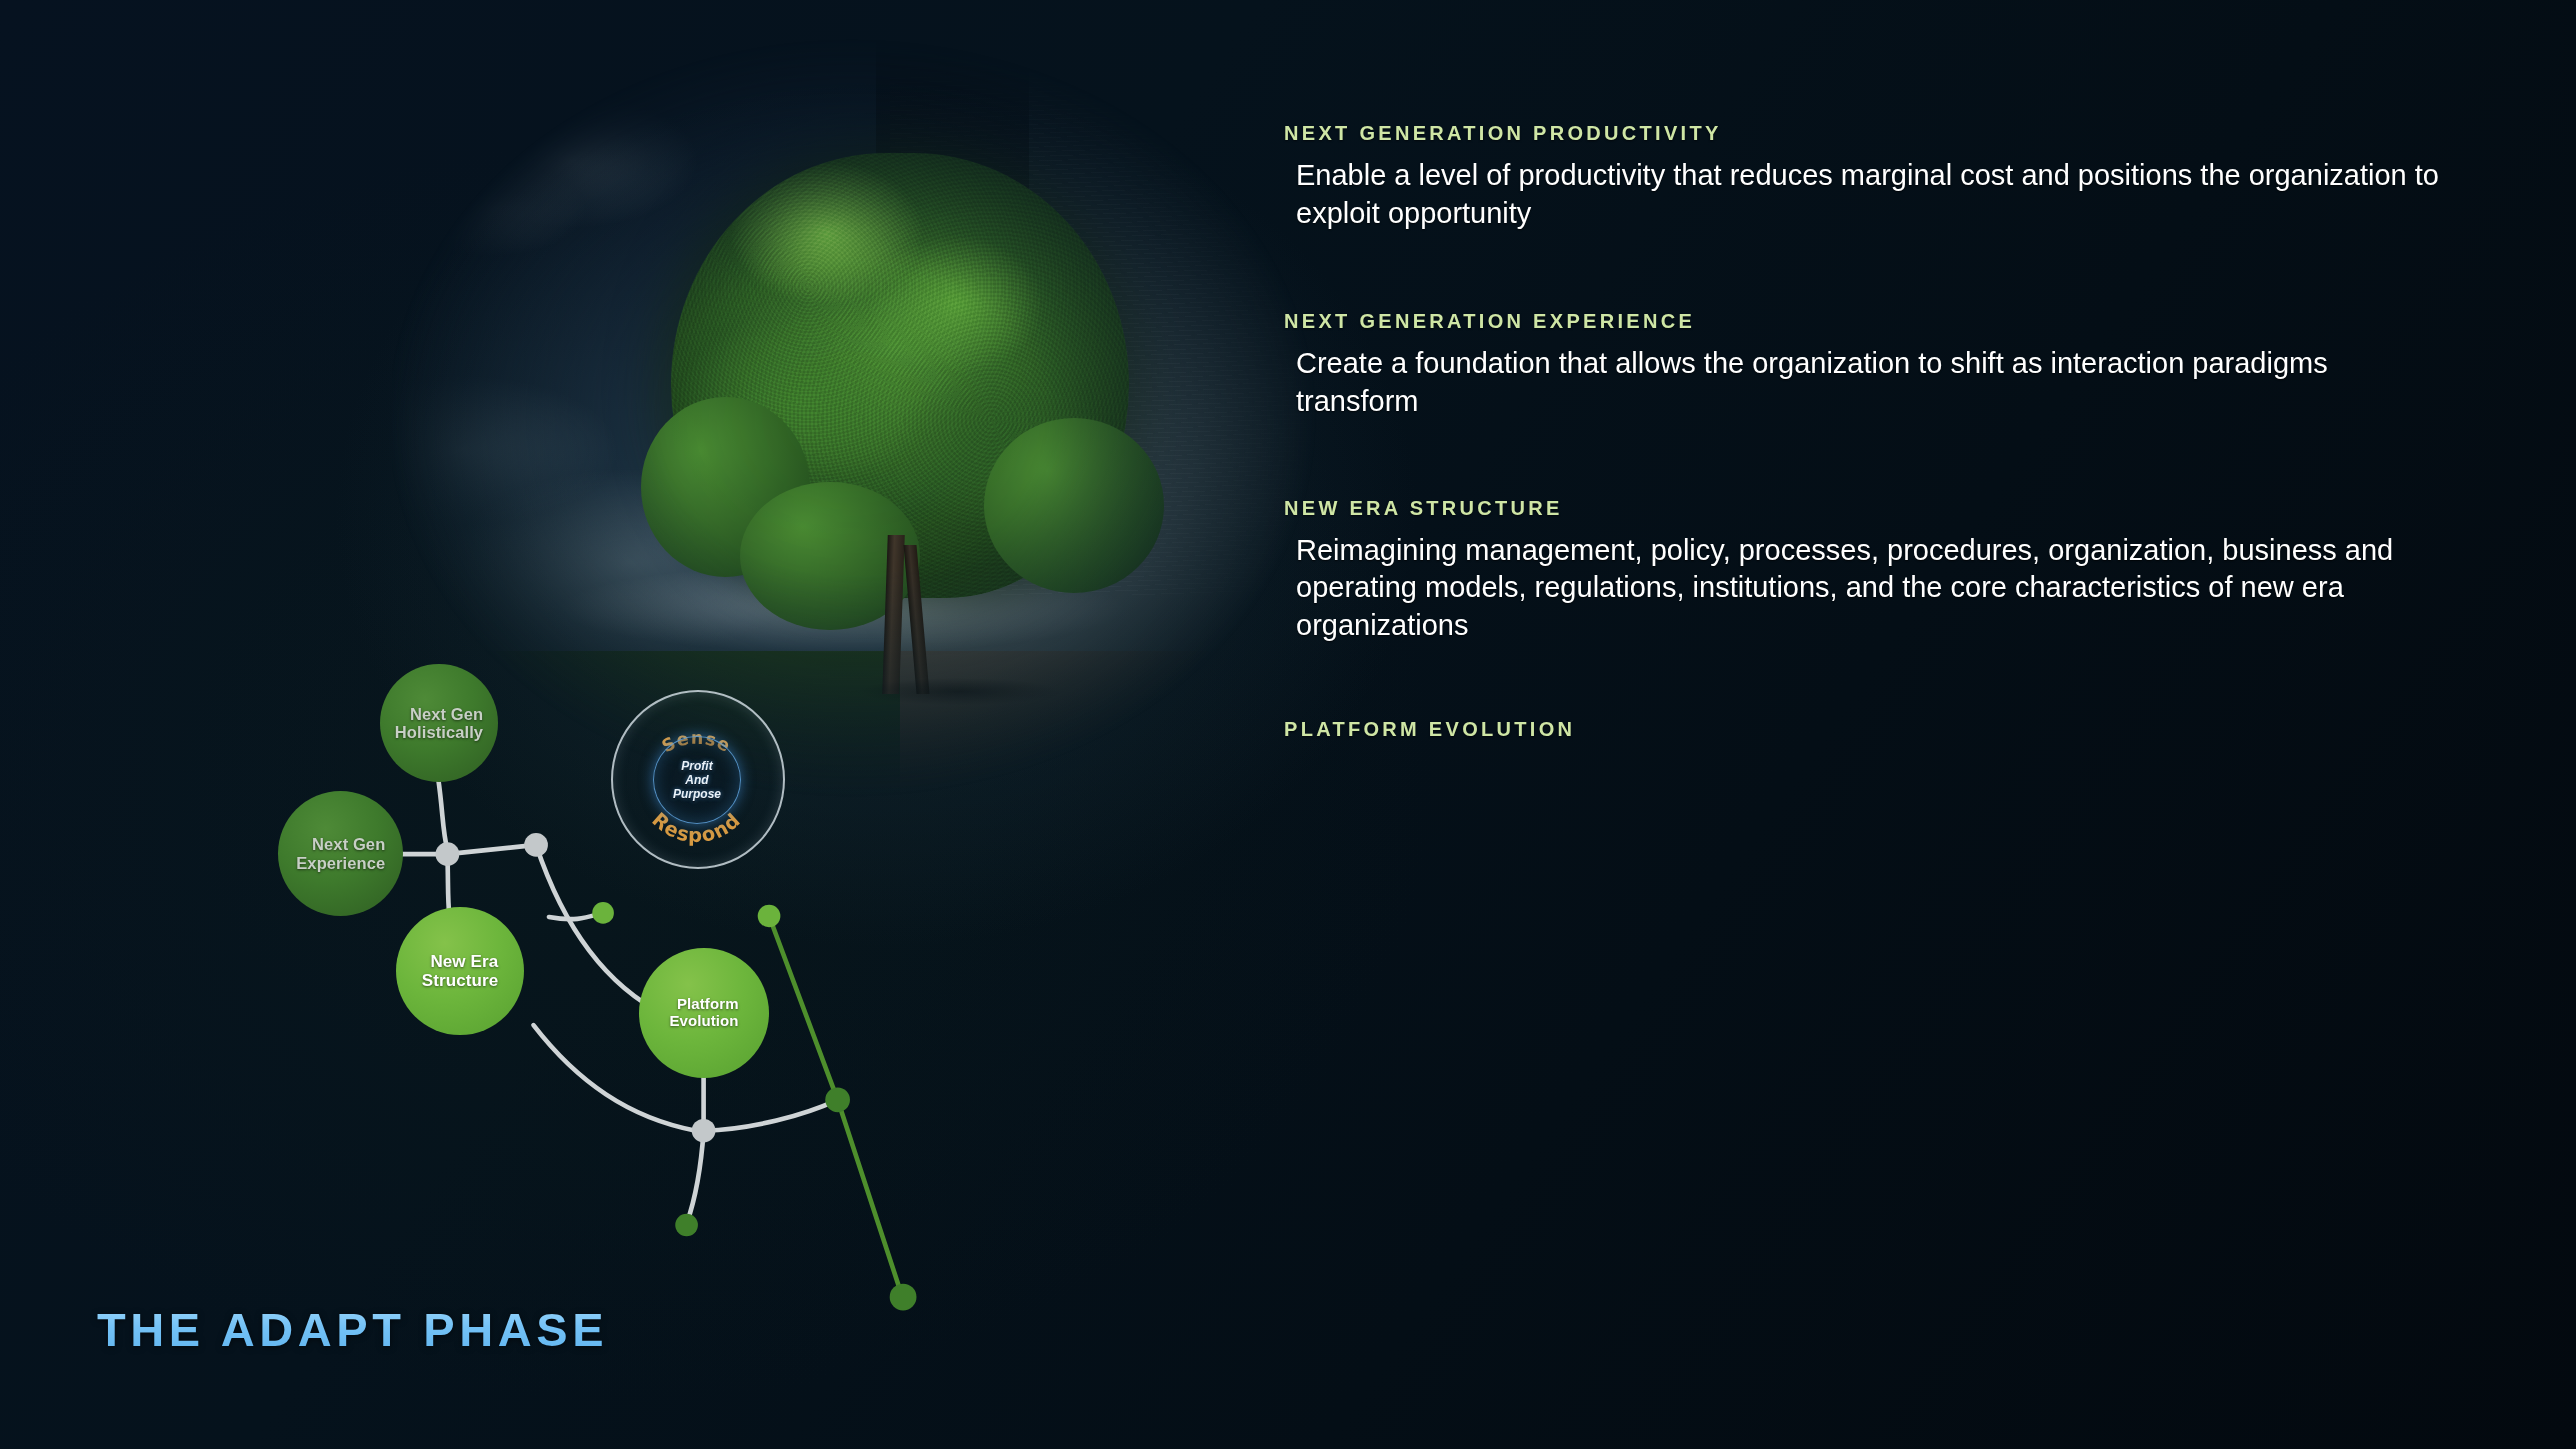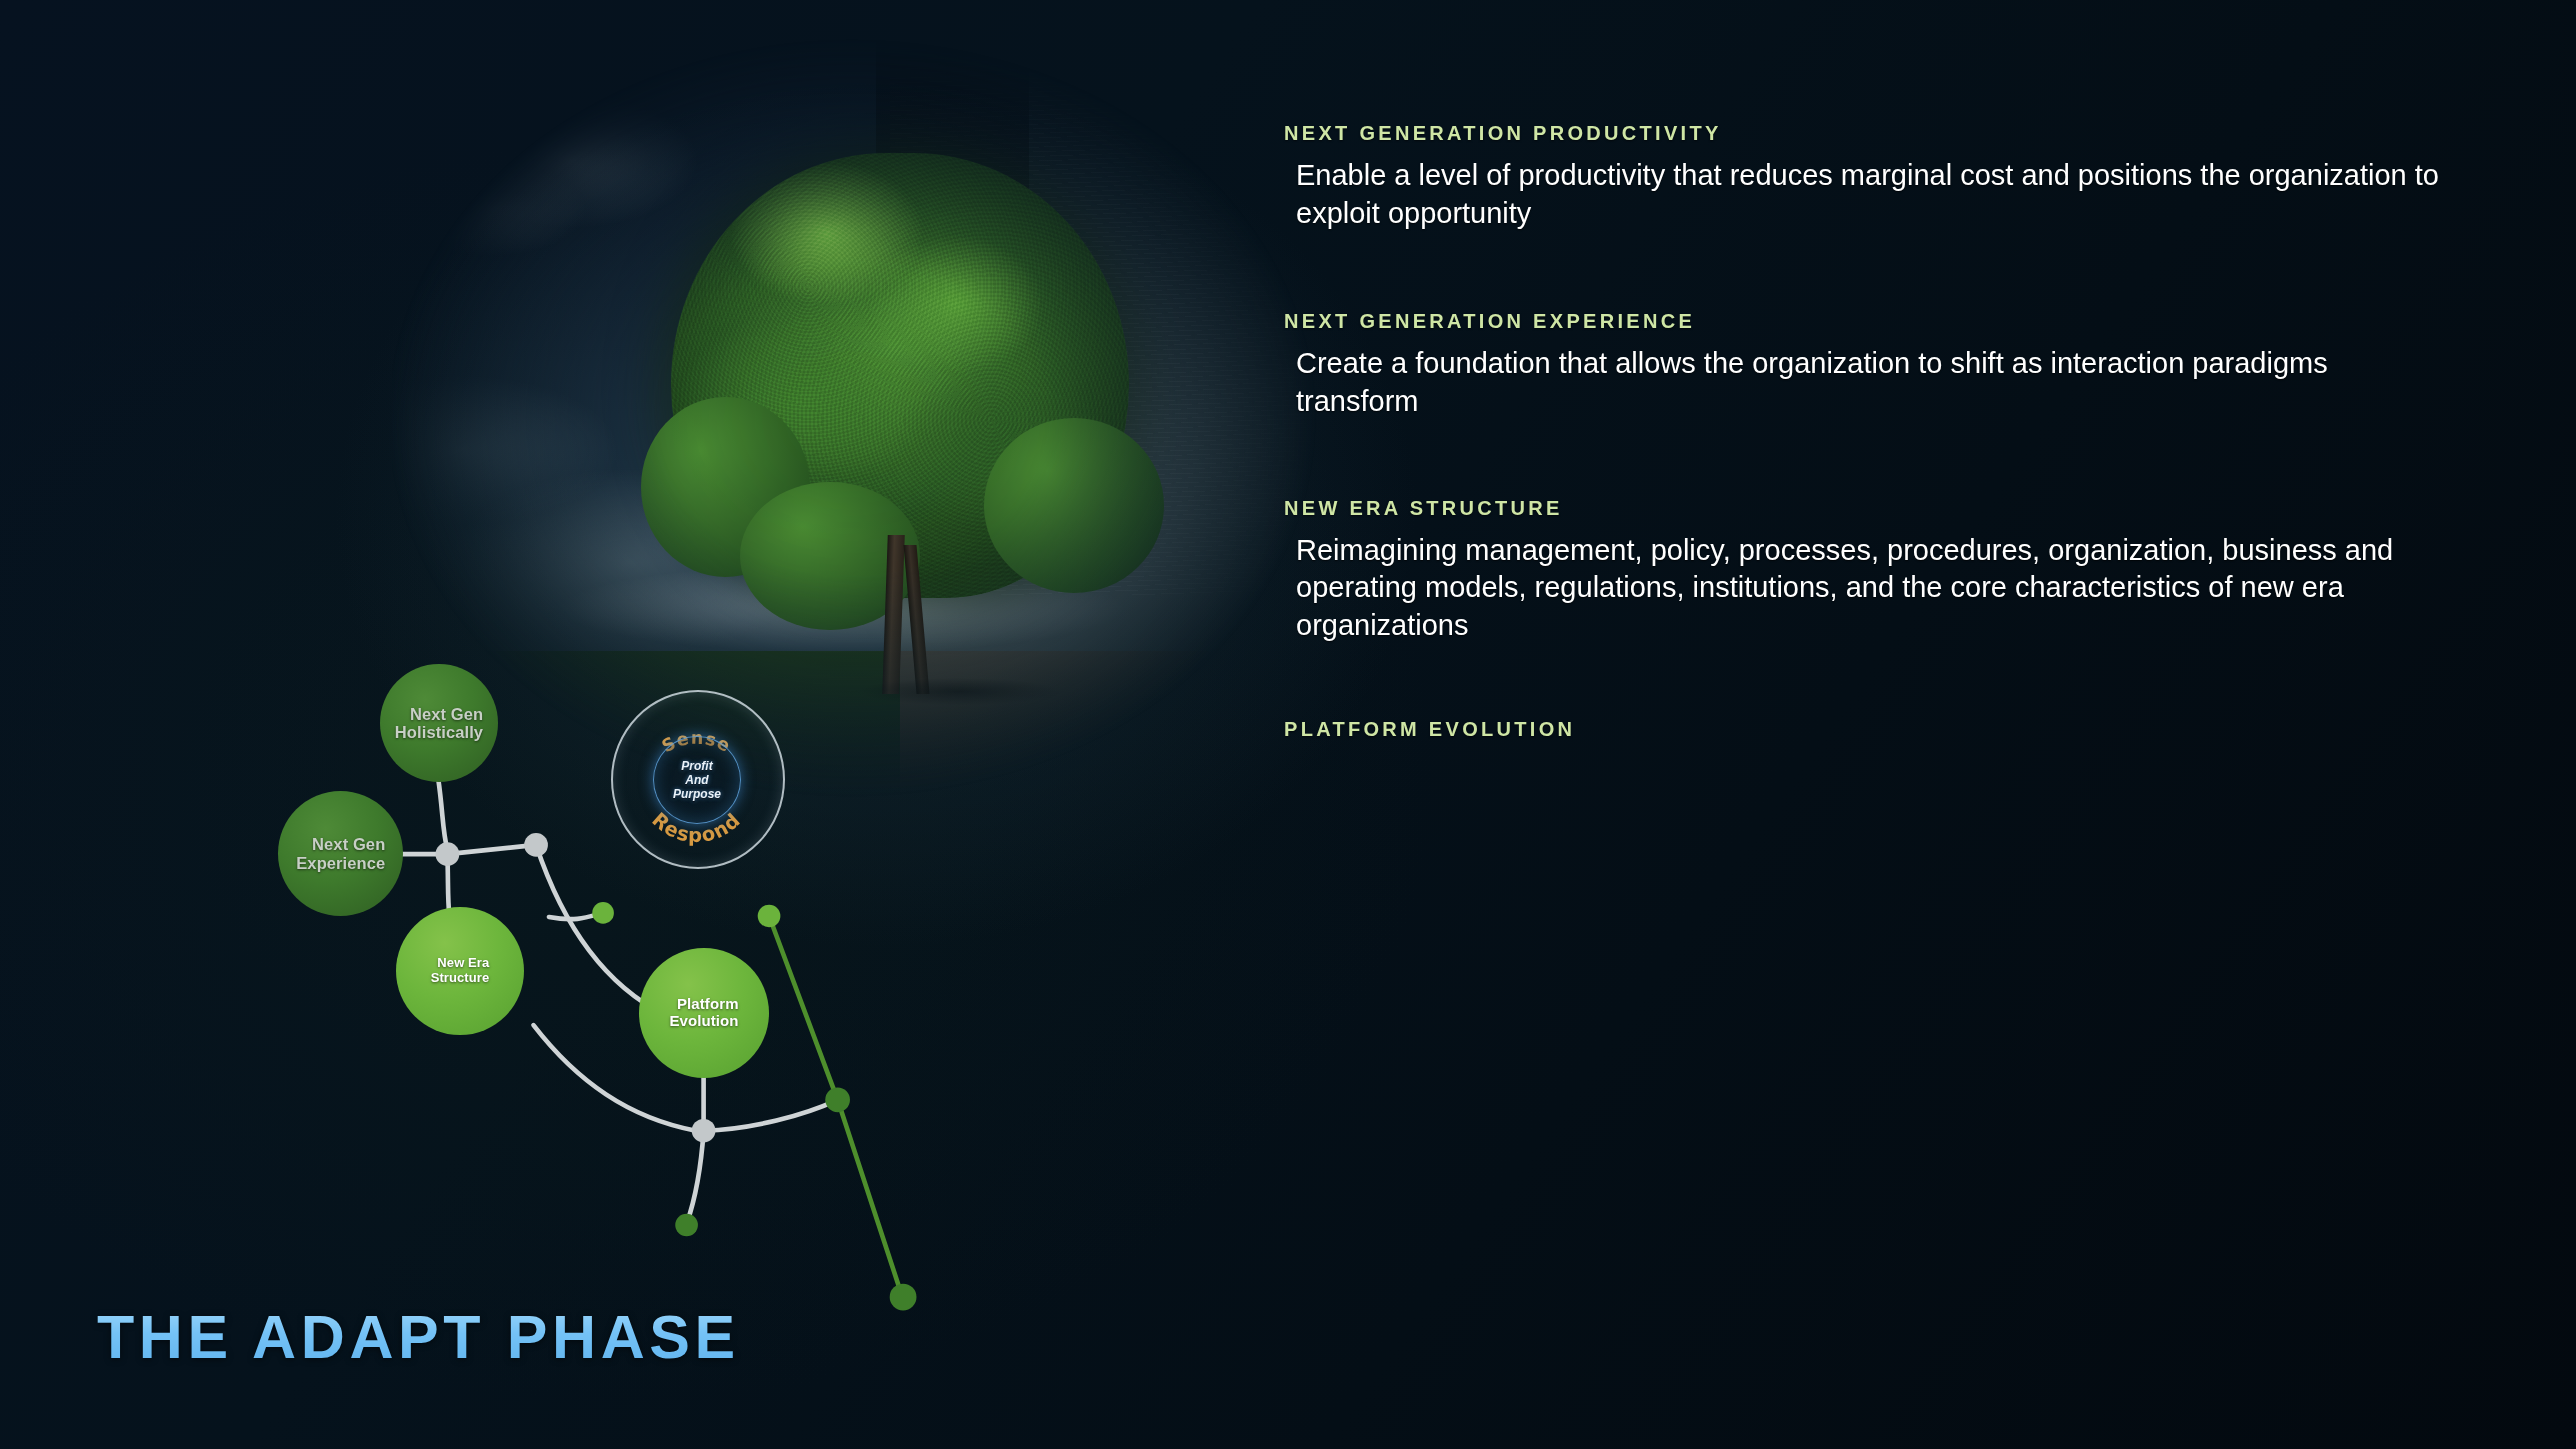--- a/index.html
+++ b/index.html
@@ -168,21 +168,21 @@
     font-weight:400;
     text-shadow:0 0.5px 1.5px rgba(0,0,0,.7);
   }
   .sp1{height:66px}
   .sp2{height:64px}
   .sp3{height:61px}
 
   
   .slide-title{
     position:absolute;left:97px;top:1302px;
-    font-size:61px;font-weight:bold;letter-spacing:4.6px;
+    font-size:47px;font-weight:bold;letter-spacing:4.6px;
     color:#79c4f6;
     background:linear-gradient(180deg,#9fd8fb 0%,#74c2f6 45%,#5fb3ee 100%);
     -webkit-background-clip:text;background-clip:text;
     -webkit-text-fill-color:transparent;
     text-shadow:none;
     filter:drop-shadow(0 1.5px 3.1px rgba(0,0,0,.55));
   }
 </style>
 </head>
 <body>
@@ -263,21 +263,21 @@
       </span>
     </div>
 
     <div class="bubble back" style="left:10.3px;top:183px;width:125px;height:125px;font-size:16.5px;">
       <span>
         <span>Next Gen</span><br>
         <span>Experience</span>
       </span>
     </div>
 
-    <div class="bubble front" style="left:128px;top:299px;width:128px;height:128px;font-size:13px;">
+    <div class="bubble front" style="left:128px;top:299px;width:128px;height:128px;font-size:17px;">
       <span>
         <span>New Era</span><br>
         <span>Structure</span>
       </span>
     </div>
 
     <div class="bubble front" style="left:371px;top:340px;width:130px;height:130px;font-size:15px;">
       <span>
         <span>Platform</span><br>
         <span>Evolution</span>

